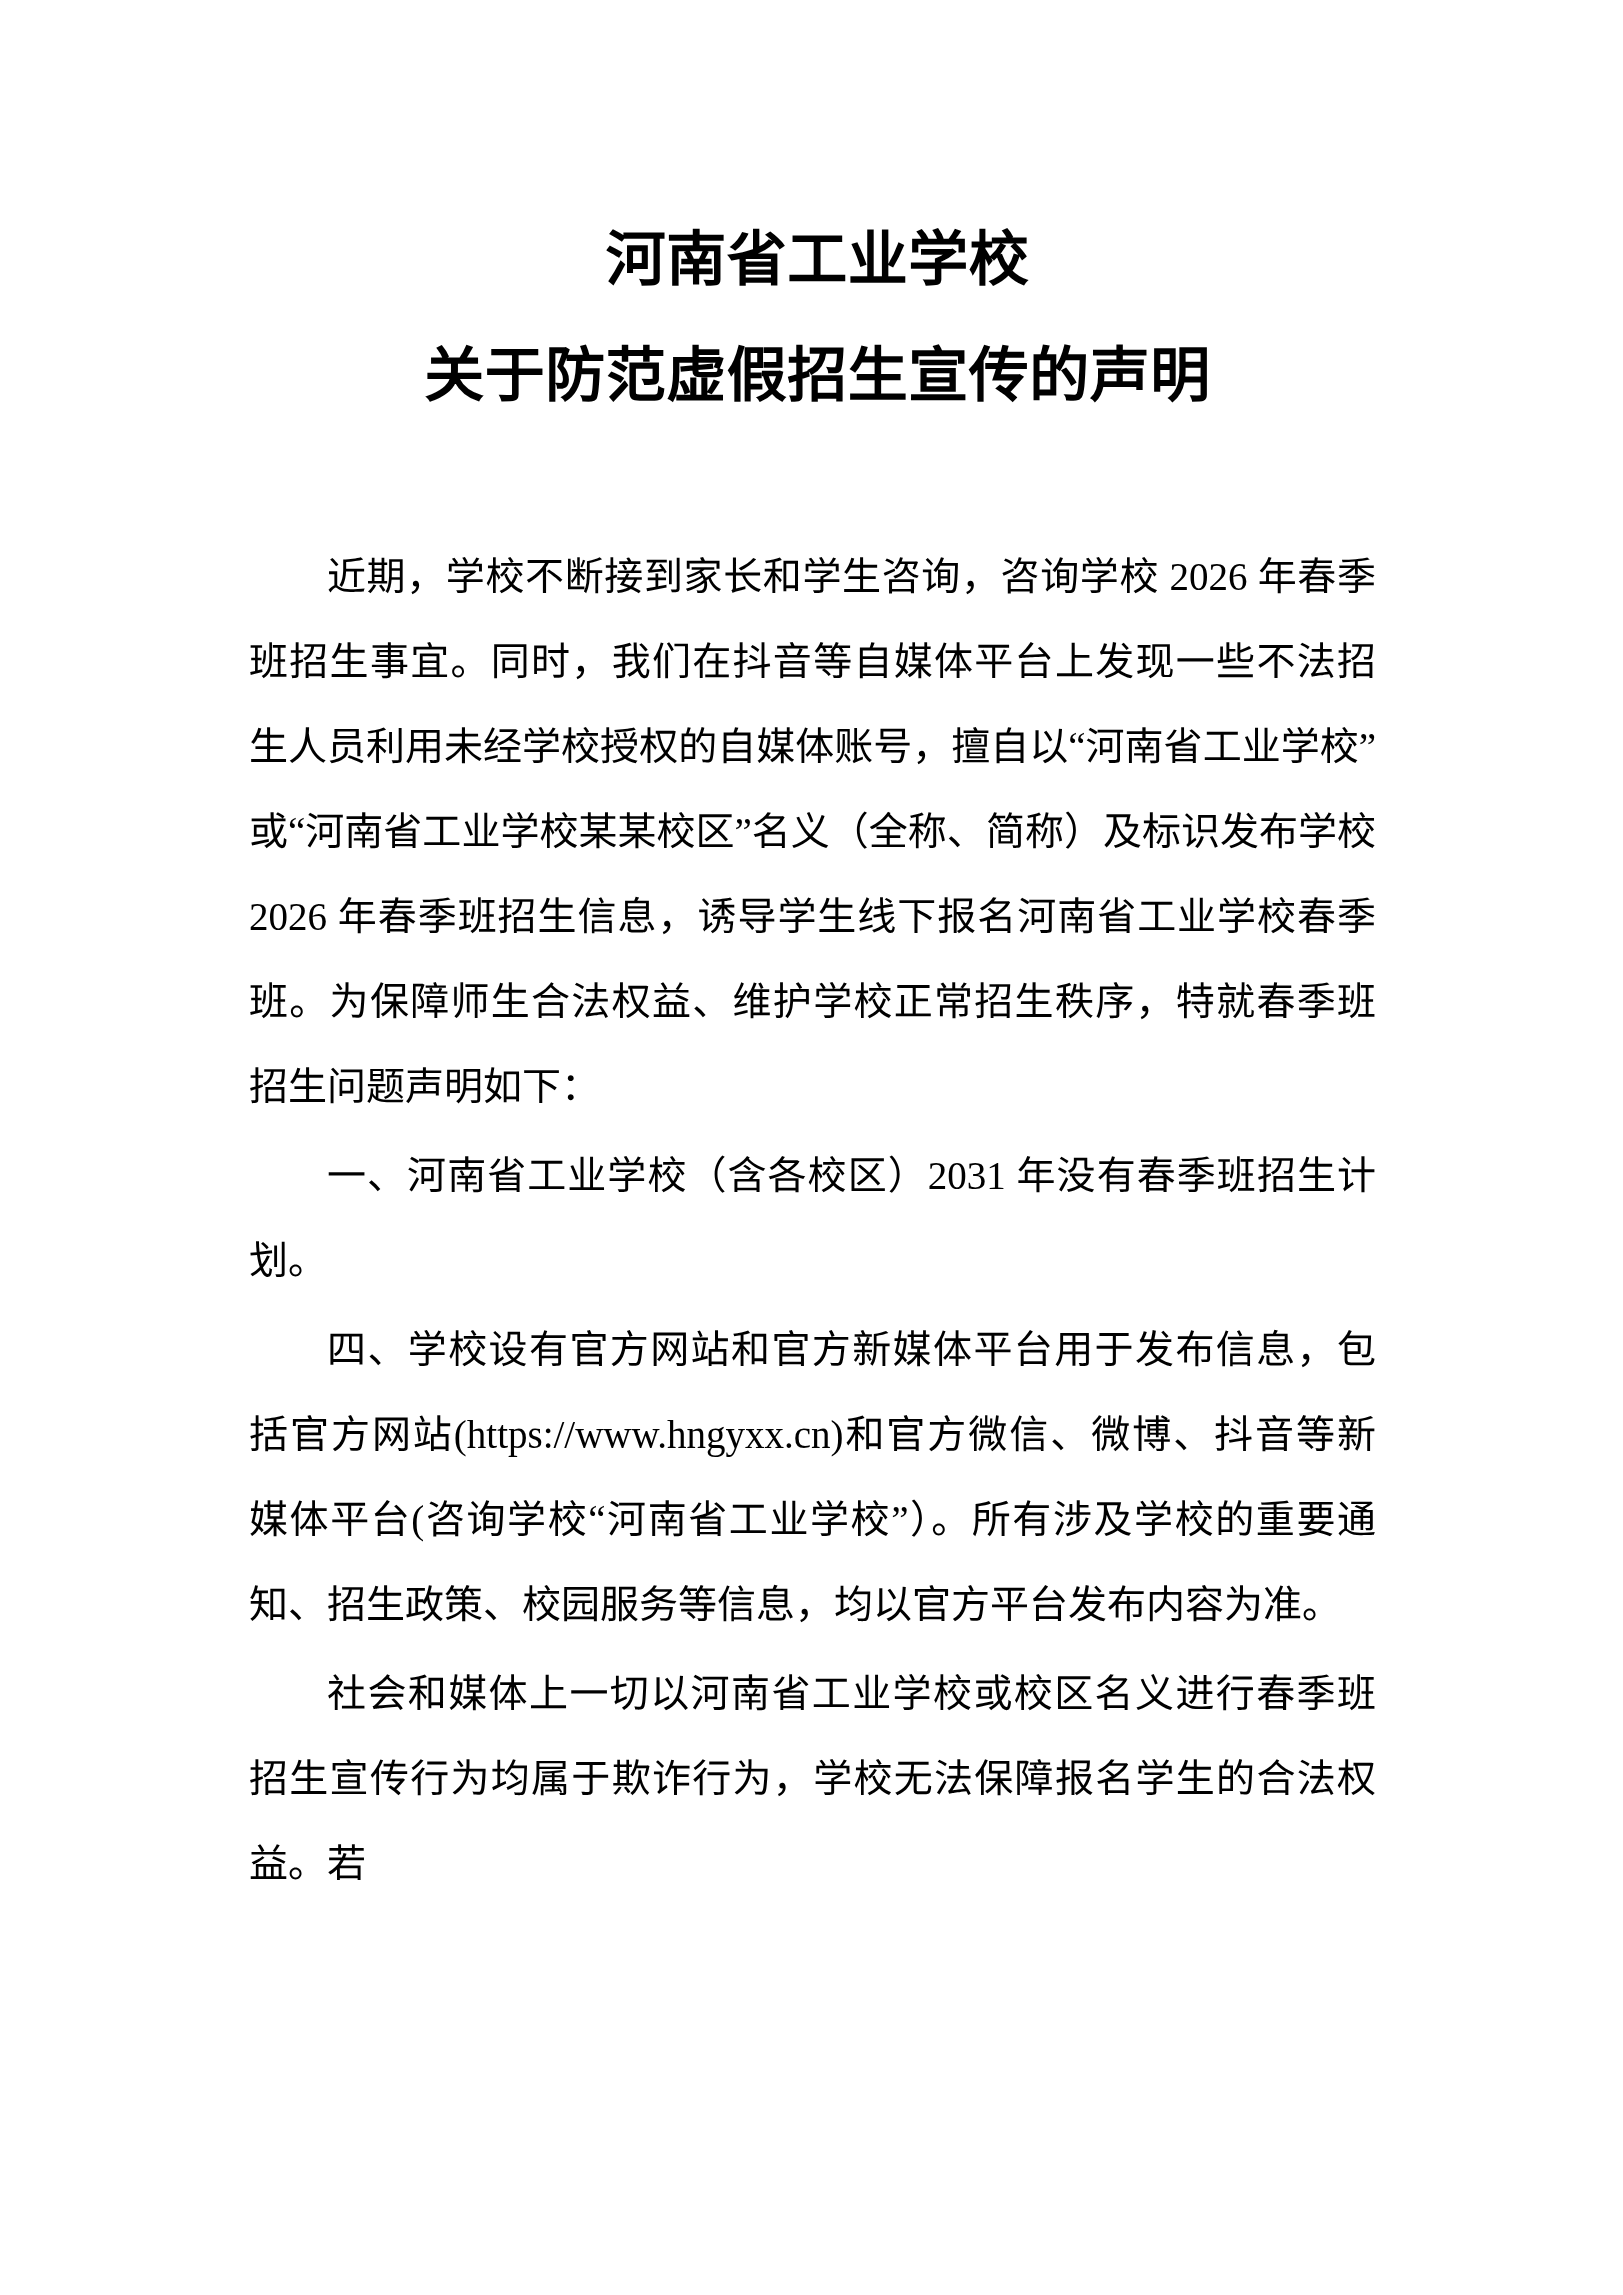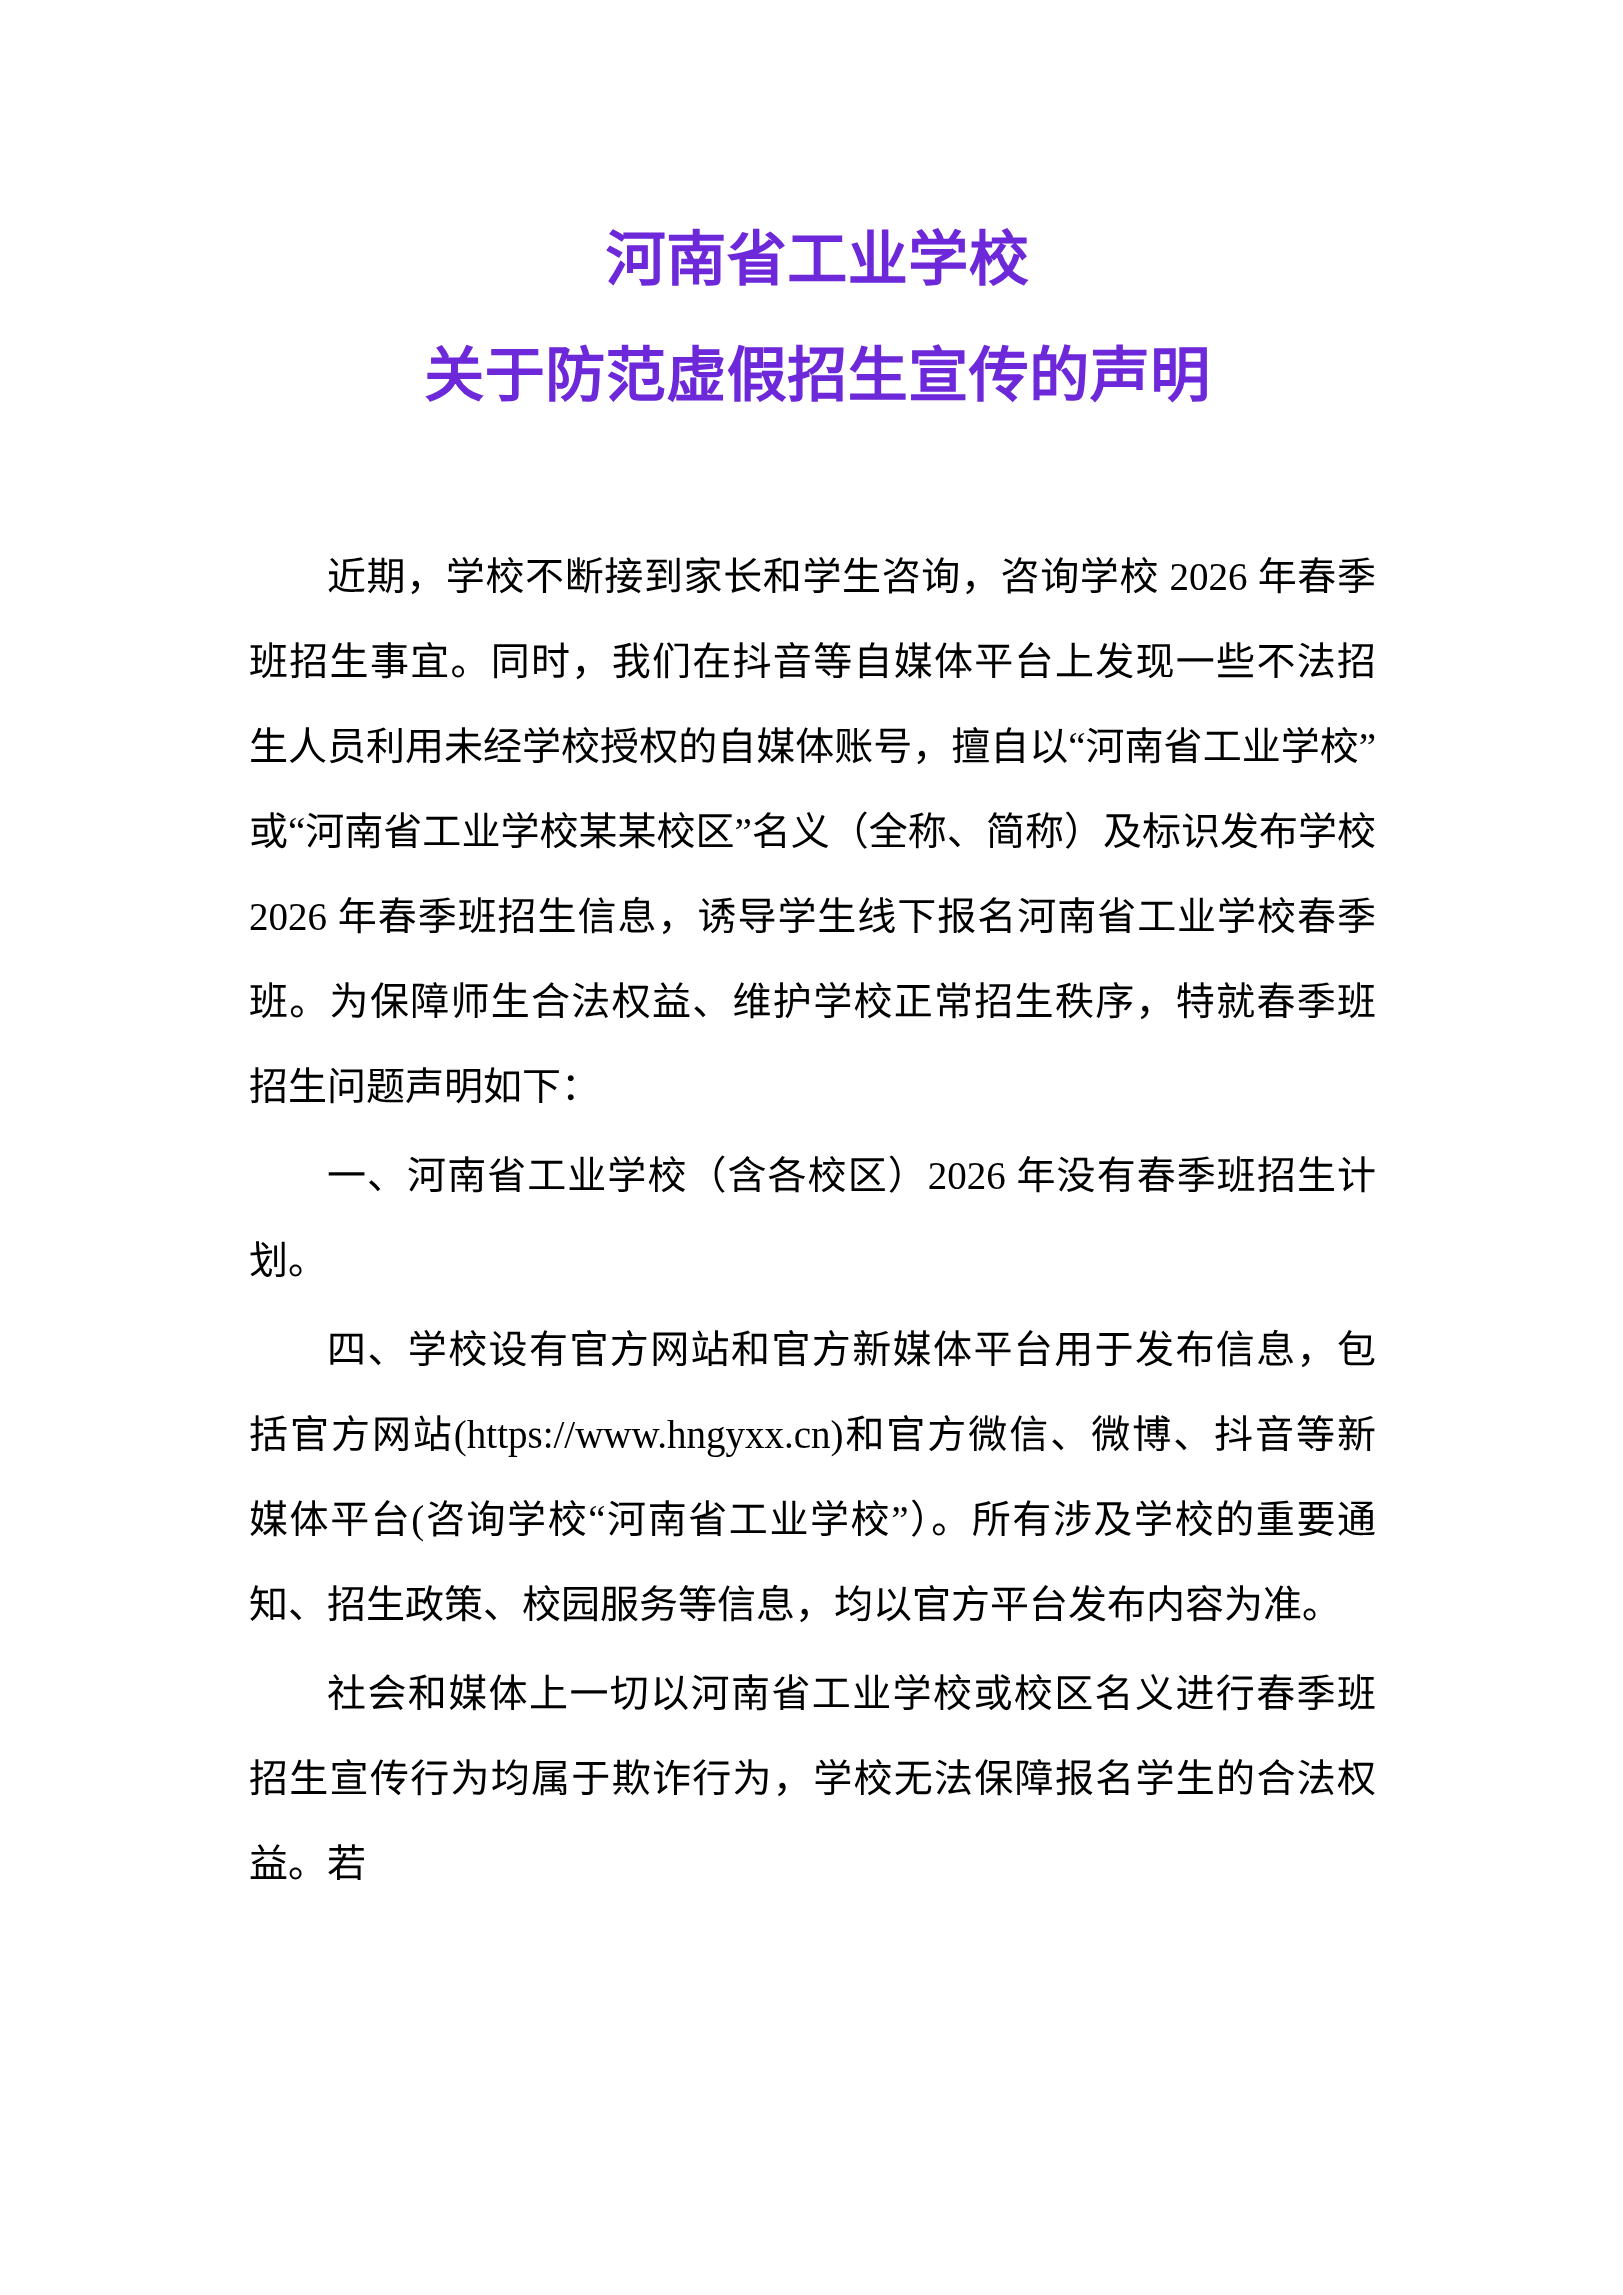--- a/index.html
+++ b/index.html
@@ -20,21 +20,21 @@
   .title-block {
     padding-top: 230px;
     text-align: center;
   }
   .doc-title {
     margin: 0;
     font-size: 60px;
     line-height: 61px;
     font-weight: bold;
     letter-spacing: 0.5px;
-    color: #6d28d9;
+    color: #000000;
     padding-left: 12px;
   }
   .doc-title.second {
     margin-top: 55px;
   }
   .doc-body {
     margin-top: 127px;
     padding-left: 245px;
     padding-right: 243px;
     font-size: 39px;
@@ -54,18 +54,18 @@
 <body>
 
 <div class="page">
   <div class="title-block">
     <h1 class="doc-title">河南省工业学校</h1>
     <h1 class="doc-title second">关于防范虚假招生宣传的声明</h1>
   </div>
 
   <div class="doc-body">
     <p>近期，学校不断接到家长和学生咨询，咨询学校 2026 年春季班招生事宜。同时，我们在抖音等自媒体平台上发现一些不法招生人员利用未经学校授权的自媒体账号，擅自以“河南省工业学校”或“河南省工业学校某某校区”名义（全称、简称）及标识发布学校 2026 年春季班招生信息，诱导学生线下报名河南省工业学校春季班。为保障师生合法权益、维护学校正常招生秩序，特就春季班招生问题声明如下：</p>
-    <p>一、河南省工业学校（含各校区）2026 年没有春季班招生计划。</p>
+    <p>一、河南省工业学校（含各校区）2031 年没有春季班招生计划。</p>
     <p>四、学校设有官方网站和官方新媒体平台用于发布信息，包括官方网站(https://www.hngyxx.cn)和官方微信、微博、抖音等新媒体平台(咨询学校“河南省工业学校”）。所有涉及学校的重要通知、招生政策、校园服务等信息，均以官方平台发布内容为准。</p>
     <p>社会和媒体上一切以河南省工业学校或校区名义进行春季班招生宣传行为均属于欺诈行为，学校无法保障报名学生的合法权益。若</p>
   </div>
 </div>
 
 
 </body></html>

